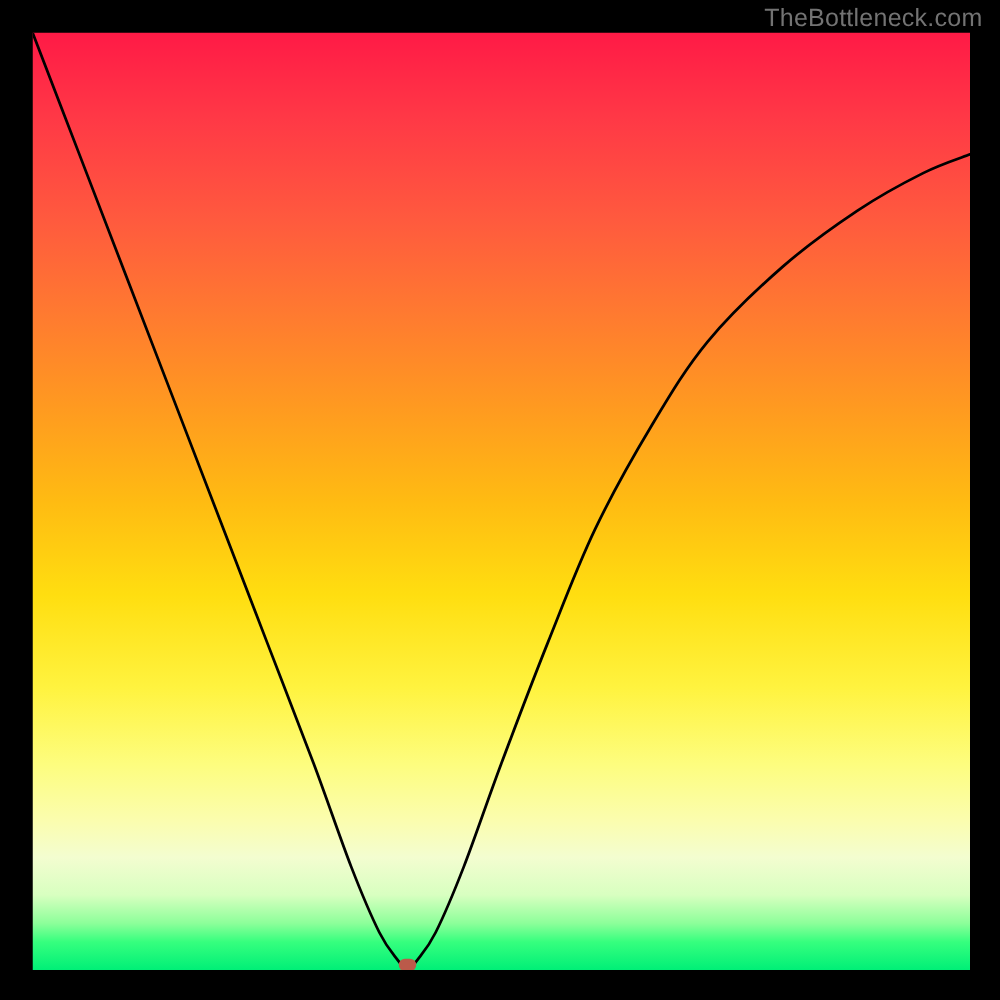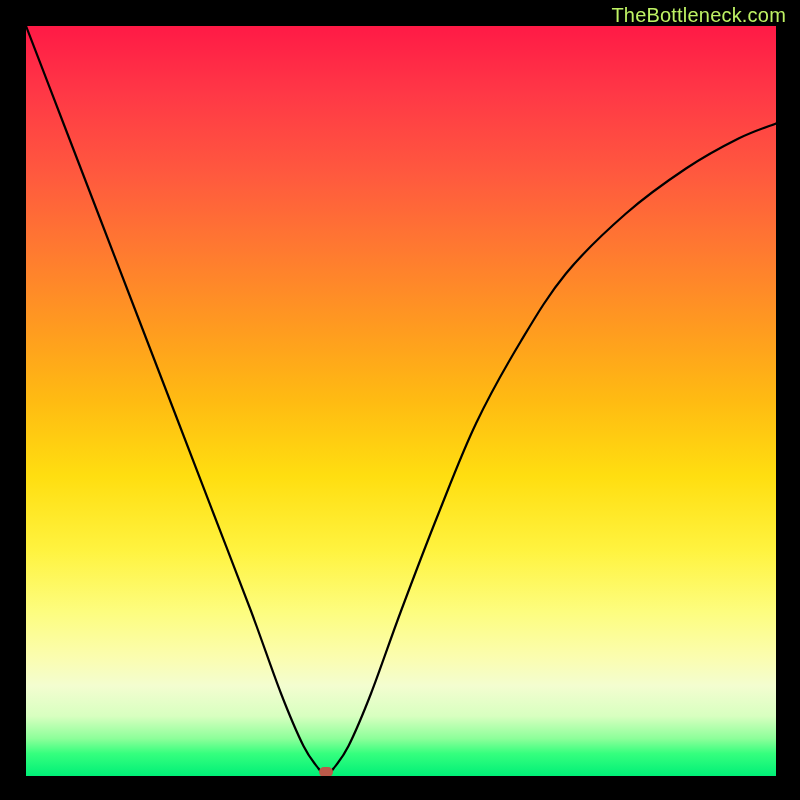--- a/index.html
+++ b/index.html
@@ -62,21 +62,21 @@
     position: absolute;
     width: 14px;
     height: 10px;
     border-radius: 5px;
     transform: translate(-50%, -50%);
   }
   .watermark {
     position: absolute;
     top: 4px;
     right: 14px;
-    color: #bef264;
+    color: #737373;
     font-size: 20px;
     font-weight: 500;
     letter-spacing: 0.2px;
     user-select: none;
     text-align: center;
   }
 </style>
 </head>
 <body>
 

